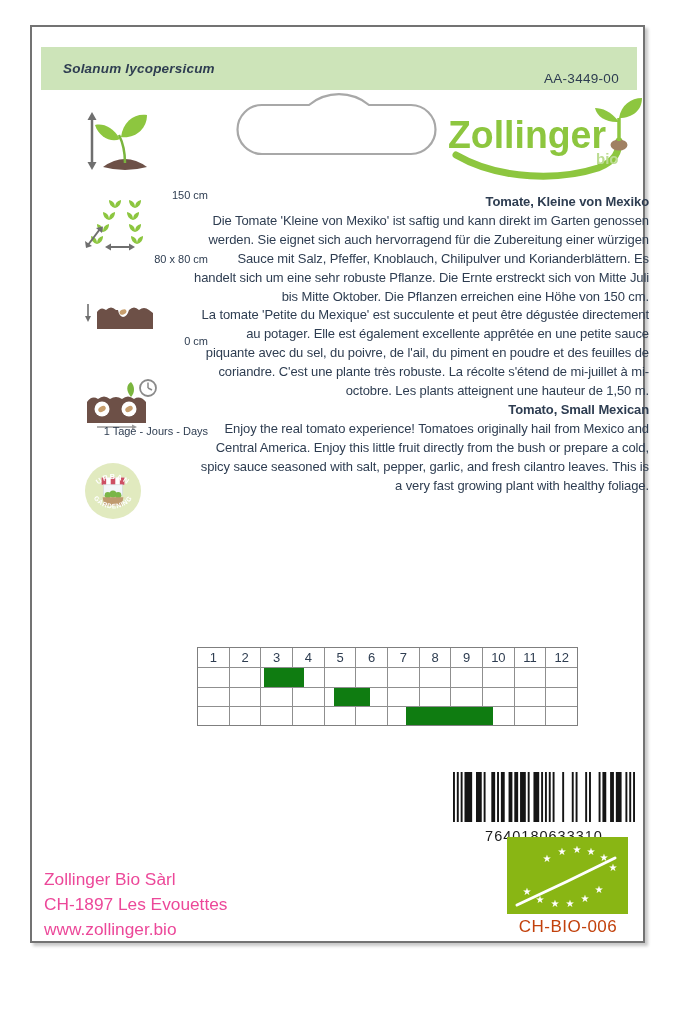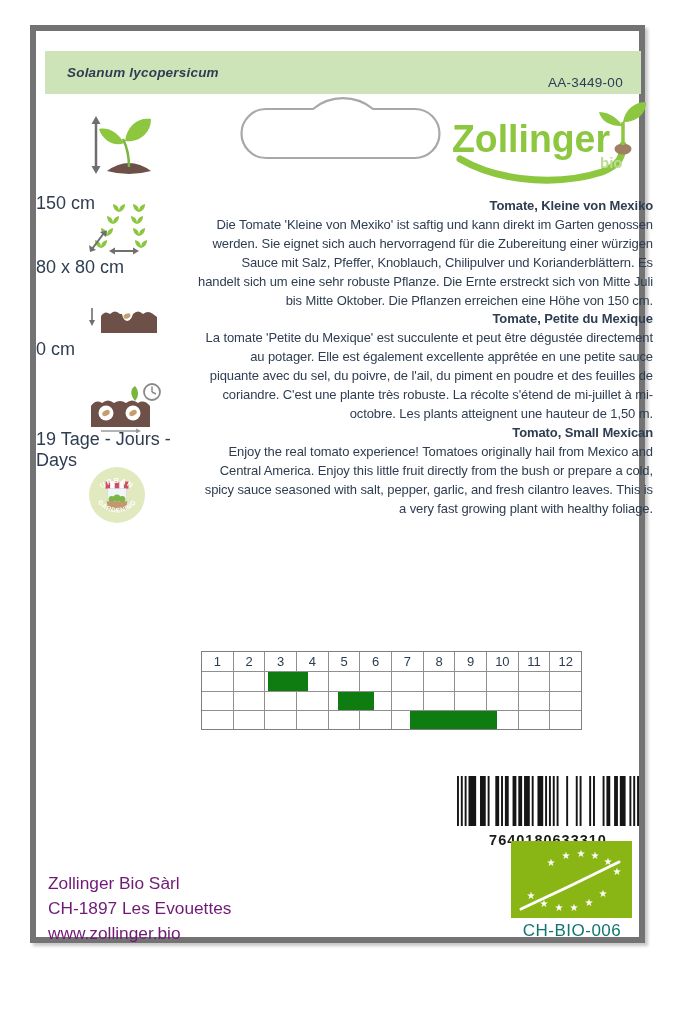--- a/index.html
+++ b/index.html
@@ -4,50 +4,50 @@
 <style>
   :root{
     --header_band:#cde4b9; --brand_green:#8dc63f; --bio_green:#bcdc92;
     --calendar_bar:#0f7c11; --eu_organic_green:#89b614; --text_dark:#2e3d51;
   }
   *{margin:0;padding:0;box-sizing:border-box;}
   html,body{width:676px;height:1024px;background:#ffffff;overflow:hidden;
     font-family:"Liberation Sans",sans-serif;color:var(--text_dark);}
   .page{position:relative;width:676px;height:1024px;background:#fff;}
   .label{position:absolute;left:30px;top:25px;width:615px;height:918px;
-    background:#fff;border:6px solid #737373;box-shadow:3px 3px 3px rgba(0,0,0,0.22);}
+    background:#fff;border:2px solid #737373;box-shadow:3px 3px 3px rgba(0,0,0,0.22);}
   .band{position:absolute;left:9px;top:20px;width:596px;height:43px;
     background:var(--header_band);display:flex;align-items:center;justify-content:space-between;
     padding:0 18px 0 22px;font-size:13.5px;}
   .species{font-style:italic;font-weight:bold;letter-spacing:.2px;}
   .prodcode{letter-spacing:.3px;margin-top:20px;}
   .hangtab{position:absolute;left:200px;top:60px;}
   .brand{position:absolute;left:414px;top:68px;}
   .iconcol{position:absolute;left:0;top:0;width:176px;height:100%;}
   .icn{position:absolute;}
-  .speclabel{position:absolute;left:0;width:176px;text-align:left;font-size:18px;}
+  .speclabel{position:absolute;left:0;width:176px;text-align:right;font-size:11px;}
   .txtblock{position:absolute;left:162px;top:166px;width:455px;
     font-size:13px;line-height:18.9px;letter-spacing:-0.1px;text-align:right;}
   .txtblock h3{font-size:13px;font-weight:bold;}
   .cal{position:absolute;left:165px;top:620px;display:flex;font-size:13.5px;}
   .cal-labels{width:53px;padding-top:19px;}
   .cal-labels div{height:19.3px;display:flex;align-items:center;}
   .cal-table{width:381px;border:1.5px solid #7f7f7f;background:#fff;}
   .cal-r{display:flex;height:19.3px;position:relative;border-top:1px solid #8f8f8f;}
   .cal-r:first-child{border-top:none;}
   .cal-c{flex:1;border-left:1px solid #8f8f8f;}
   .cal-c:first-child{border-left:none;}
   .cal-hc{display:flex;align-items:center;justify-content:center;font-size:13px;}
   .cal-bar{position:absolute;top:0;bottom:0;background:var(--calendar_bar);}
-  .barcode-wrap{position:absolute;left:406px;top:745px;width:212px;text-align:center;font-weight:bold;}
+  .barcode-wrap{position:absolute;left:406px;top:745px;width:212px;text-align:center;}
   .barcode-num{font-size:14.5px;letter-spacing:1px;color:#1a1a1a;margin-top:2px;}
   .eu-logo{position:absolute;left:475px;top:810px;}
   .cert{position:absolute;left:462px;top:890px;width:148px;text-align:center;
-    font-size:17px;letter-spacing:.5px;color:#0f766e;}
-  .footer{position:absolute;left:12px;top:840px;font-size:17.3px;line-height:25px;color:#701a75;}
+    font-size:17px;letter-spacing:.5px;color:#c2410c;}
+  .footer{position:absolute;left:12px;top:840px;font-size:17.3px;line-height:25px;color:#ec4899;}
   .leaf{fill:var(--brand_green);}
 </style>
 </head>
 <body>
 
 <div class="page">
   <div class="label">
 
     <div class="band">
       <span class="species">Solanum lycopersicum</span>
@@ -118,21 +118,21 @@
         <circle cx="25" cy="32" r="7.5" fill="#ffffff"></circle>
         <circle cx="52" cy="32" r="7.5" fill="#ffffff"></circle>
         <ellipse cx="25" cy="32" rx="4" ry="2.6" fill="#c79e6d" transform="rotate(-30 25 32)"></ellipse>
         <ellipse cx="52" cy="32" rx="4" ry="2.6" fill="#c79e6d" transform="rotate(-30 52 32)"></ellipse>
         <path d="M 54 20 C 49 14 49 8 54 5 C 58 9 58 16 54 20 Z" fill="#7ab53e"></path>
         <circle cx="71" cy="11" r="8" fill="#ffffff" stroke="#8a8a8a" stroke-width="1.8"></circle>
         <path d="M 71 11 L 71 5.5 M 71 11 L 75 13" stroke="#8a8a8a" stroke-width="1.5" fill="none"></path>
         <line x1="20" y1="50" x2="56" y2="50" stroke="#9a9a9a" stroke-width="1.3"></line>
         <path d="M 55 47.5 L 60 50 L 55 52.5 Z" fill="#9a9a9a"></path>
       </svg>
-      <div class="speclabel" style="top:398px">19 Tage - Jours - Days</div>
+      <div class="speclabel" style="top:398px">1 Tage - Jours - Days</div>
 
       <svg class="icn" style="left:53px;top:436px" width="56" height="56" viewBox="0 0 54 54">
         <circle cx="27" cy="27" r="27" fill="#e1eabf"></circle>
         <defs>
           <path id="arcTop" d="M 7 30 A 21 21 0 0 1 47 30"></path>
           <path id="arcBot" d="M 5 26 A 22.5 22.5 0 0 0 49 26"></path>
         </defs>
         <rect x="16" y="14" width="22" height="7" fill="#ffffff"></rect>
         <rect x="16" y="14" width="4.4" height="7" fill="#cd4f63"></rect>
         <rect x="24.8" y="14" width="4.4" height="7" fill="#cd4f63"></rect>
@@ -147,21 +147,20 @@
         </text>
         <text font-size="6.3" font-weight="bold" fill="#ffffff" letter-spacing="0.6">
           <textPath href="#arcBot" startOffset="50%" text-anchor="middle">GARDENING</textPath>
         </text>
       </svg>
     </div>
 
     <div class="txtblock">
       <h3>Tomate, Kleine von Mexiko</h3>
       <p>Die Tomate 'Kleine von Mexiko' ist saftig und kann direkt im Garten genossen werden. Sie eignet sich auch hervorragend für die Zubereitung einer würzigen Sauce mit Salz, Pfeffer, Knoblauch, Chilipulver und Korianderblättern. Es handelt sich um eine sehr robuste Pflanze. Die Ernte erstreckt sich von Mitte Juli bis Mitte Oktober. Die Pflanzen erreichen eine Höhe von 150 cm.</p>
-      <h3>Tomate, Petite du Mexique</h3>
       <p>La tomate 'Petite du Mexique' est succulente et peut être dégustée directement au potager. Elle est également excellente apprêtée en une petite sauce piquante avec du sel, du poivre, de l'ail, du piment en poudre et des feuilles de coriandre. C'est une plante très robuste. La récolte s'étend de mi-juillet à mi-octobre. Les plants atteignent une hauteur de 1,50 m.</p>
       <h3>Tomato, Small Mexican</h3>
       <p>Enjoy the real tomato experience! Tomatoes originally hail from Mexico and Central America. Enjoy this little fruit directly from the bush or prepare a cold, spicy sauce seasoned with salt, pepper, garlic, and fresh cilantro leaves. This is a very fast growing plant with healthy foliage.</p>
     </div>
 
     <div class="cal">
       <div class="cal-table">
         <div class="cal-r" id="calHead">
             <div class="cal-c cal-hc">1</div>
             <div class="cal-c cal-hc">2</div>

